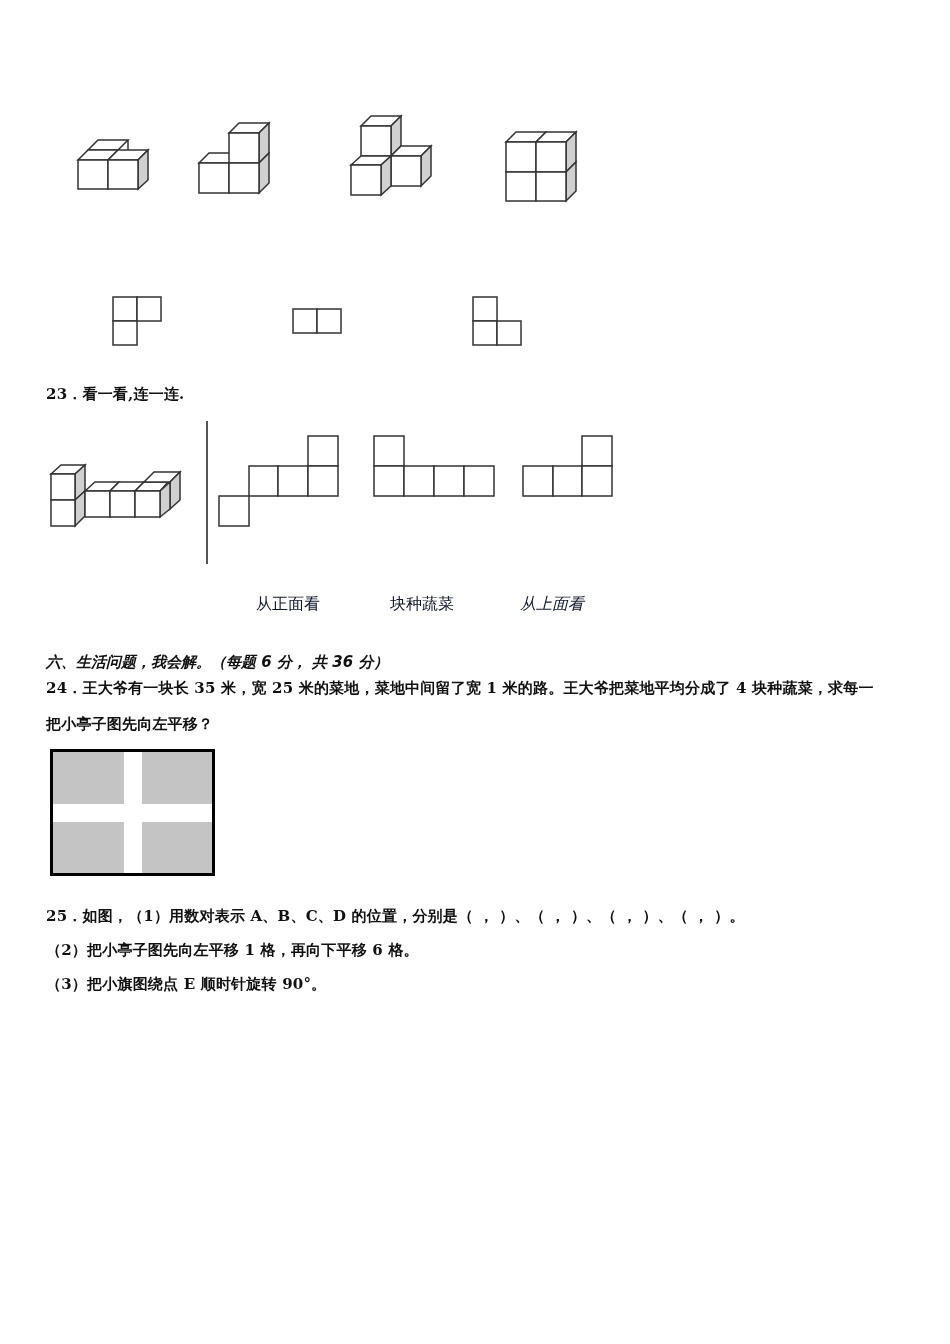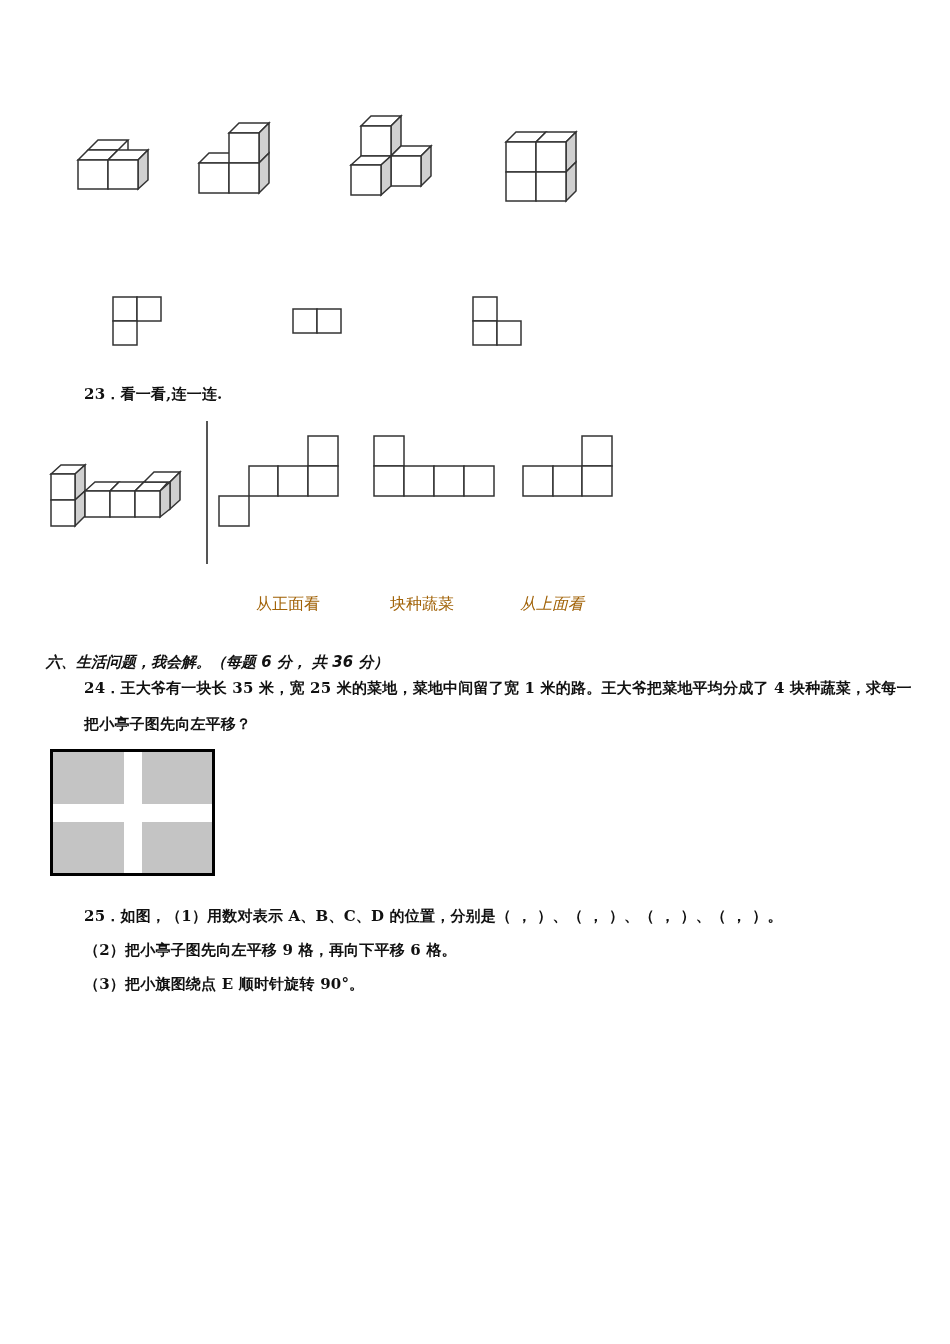--- a/index.html
+++ b/index.html
@@ -1,22 +1,22 @@
 <!DOCTYPE html>
 <html><head>
 <meta charset="utf-8">
 <style>
   html, body { margin:0; padding:0; background:#ffffff; }
   body { width:950px; height:1344px; position:relative; overflow:hidden;
          font-family:"DejaVu Serif","Liberation Serif",serif; color:#111; }
   .abs { position:absolute; }
   svg { position:absolute; overflow:visible; }
-  .q-line { position:absolute; font-size:15px; font-weight:bold; white-space:nowrap; letter-spacing:0.2px;margin-left:38px; }
+  .q-line { position:absolute; font-size:15px; font-weight:bold; white-space:nowrap; letter-spacing:0.2px; }
   .sec-title { position:absolute; font-size:15px; font-weight:bold; white-space:nowrap; font-family:"DejaVu Sans","Liberation Sans",sans-serif;font-style:italic; }
-  .view-label { position:absolute; font-size:16px; white-space:nowrap; font-family:"DejaVu Sans","Liberation Sans",sans-serif; color:#a16207; }
+  .view-label { position:absolute; font-size:16px; white-space:nowrap; font-family:"DejaVu Sans","Liberation Sans",sans-serif; color:#0f172a; }
   .cube-stroke { stroke:#333; stroke-width:1.5; fill:#fff; }
   .cube-side { stroke:#333; stroke-width:1.5; fill:#d0d0d0; }
   .grid-stroke { stroke:#333; stroke-width:1.5; fill:#fff; }
 </style>
 </head>
 <body>
 
 <div>
 
   <svg style="left:0;top:0;width:950px;height:230px;">
@@ -140,14 +140,14 @@
 
 <div class="q-line" style="left:46px;top:679px;font-size:15px;text-align:right;">24．王大爷有一块长 35 米，宽 25 米的菜地，菜地中间留了宽 1 米的路。王大爷把菜地平均分成了 4 块种蔬菜，求每一</div>
 <div class="q-line" style="left:46px;top:715px;">把小亭子图先向左平移？</div>
 
 <div class="abs" style="left:50px;top:749px;width:159px;height:121px;border:3px solid #000;background:#c4c4c4;">
   <div class="abs" style="left:71px;top:0;width:18px;height:121px;background:#fff;"></div>
   <div class="abs" style="left:0;top:52px;width:159px;height:18px;background:#fff;"></div>
 </div>
 
 <div class="q-line" style="left:46px;top:907px;text-align:center;">25．如图，（1）用数对表示 A、B、C、D 的位置，分别是（ ，  ）、（ ，  ）、（ ，  ）、（ ，  ）。</div>
-<div class="q-line" style="left:46px;top:941px;">（2）把小亭子图先向左平移 9 格，再向下平移 6 格。</div>
+<div class="q-line" style="left:46px;top:941px;">（2）把小亭子图先向左平移 1 格，再向下平移 6 格。</div>
 <div class="q-line" style="left:46px;top:975px;">（3）把小旗图绕点 E 顺时针旋转 90°。</div>
 
 </body></html>

